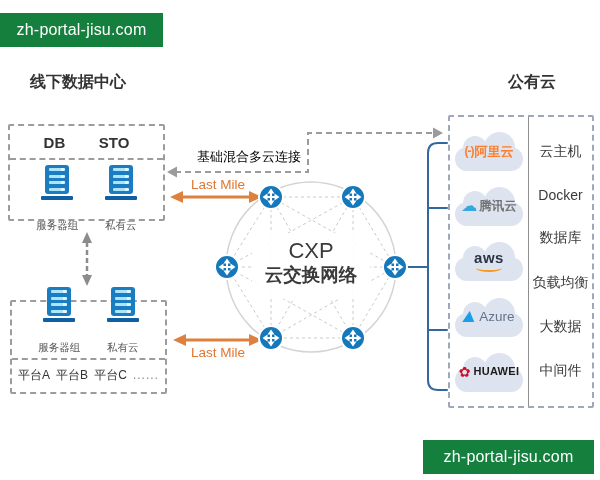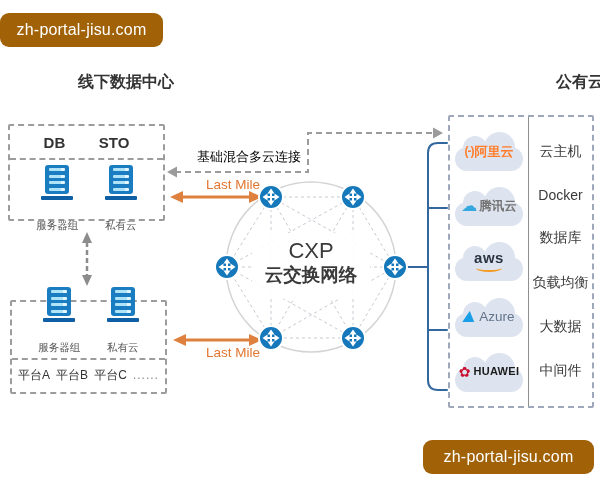--- a/index.html
+++ b/index.html
@@ -3,27 +3,27 @@
 <meta charset="utf-8">
 <style>
   html,body{margin:0;padding:0;background:#fff;}
   #canvas{
     position:relative;width:600px;height:480px;overflow:hidden;background:#ffffff;
     font-family:"Liberation Sans","DejaVu Sans",sans-serif;color:#333;
   }
   .abs{position:absolute;}
   
   .banner{
-    background:#a16207;color:#fff;font-size:16px;letter-spacing:.2px;
-    display:flex;align-items:center;justify-content:center;z-index:8;border-radius:9px;
+    background:#15803d;color:#fff;font-size:16px;letter-spacing:.2px;
+    display:flex;align-items:center;justify-content:center;z-index:8;
   }
   #banner-top{left:0;top:13px;width:163px;height:34px;}
   #banner-bottom{left:423px;top:440px;width:171px;height:34px;}
   
-  .sec-title{font-size:16px;font-weight:bold;color:#333;z-index:2;margin-left:48px;}
+  .sec-title{font-size:16px;font-weight:bold;color:#333;z-index:2;}
   #title-left{left:30px;top:72px;}
   #title-right{left:492px;top:72px;width:80px;text-align:center;}
   
   .dash-box{border:2px dashed #9c9c9c;border-radius:2px;box-sizing:border-box;background:#fff;z-index:1;}
   #box1{left:8px;top:124px;width:157px;height:97px;}
   #box2{left:10px;top:300px;width:157px;height:94px;}
   .box-row1{height:32px;border-bottom:2px dashed #9c9c9c;display:flex;align-items:center;
     justify-content:space-evenly;font-weight:bold;font-size:15px;color:#333;}
   .servers-row{display:flex;justify-content:space-evenly;align-items:flex-end;padding-top:5px;}
   #box2 .servers-row{height:50px;border-bottom:2px dashed #9c9c9c;padding-top:3px;padding-bottom:3px;box-sizing:content-box;}
@@ -57,21 +57,21 @@
   .azure-tri{width:0;height:0;border-left:6px solid transparent;border-right:6px solid transparent;
     border-bottom:11px solid #1a9ee8;transform:skewX(-8deg);margin-right:4px;}
   .logo-azure .name{font-size:13.5px;color:#64748b;}
   .logo-huawei .glyph{color:#c8102e;font-size:14px;margin-right:3px;}
   .logo-huawei .name{font-weight:bold;font-size:11px;color:#1c1c1c;letter-spacing:.3px;}
   
   #center-label{left:253px;top:238px;width:116px;text-align:center;z-index:6;color:#3a3a3a;}
   #center-label .l1{font-size:22px;font-weight:normal;line-height:1.15;}
   #center-label .l2{font-size:18.5px;font-weight:bold;line-height:1.25;}
   #hybrid-label{left:197px;top:148px;font-size:13px;color:#000000;z-index:6;}
-  .lastmile{width:84px;text-align:right;font-size:13.5px;color:#e0762f;z-index:6;}
+  .lastmile{width:84px;text-align:center;font-size:13.5px;color:#e0762f;z-index:6;}
   #lastmile-top{left:176px;top:177px;}
   #lastmile-bottom{left:176px;top:345px;}
   
   #overlay{position:absolute;left:0;top:0;z-index:5;pointer-events:none;}
 </style>
 </head>
 <body>
 
 <div id="canvas">
 

